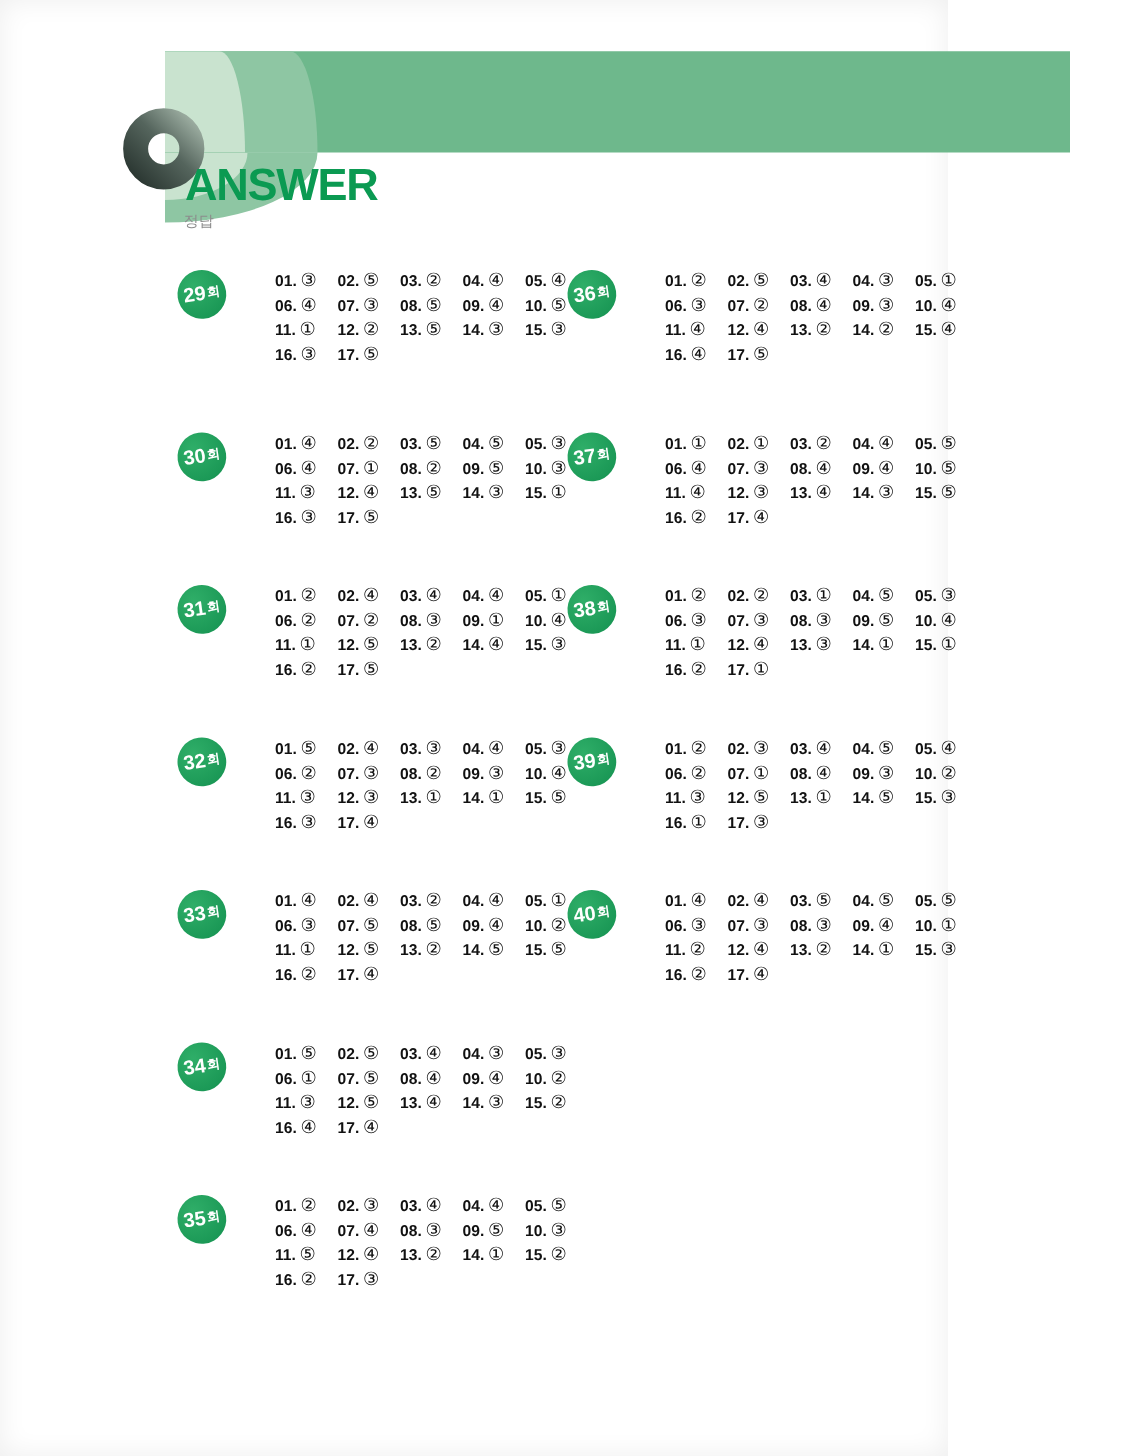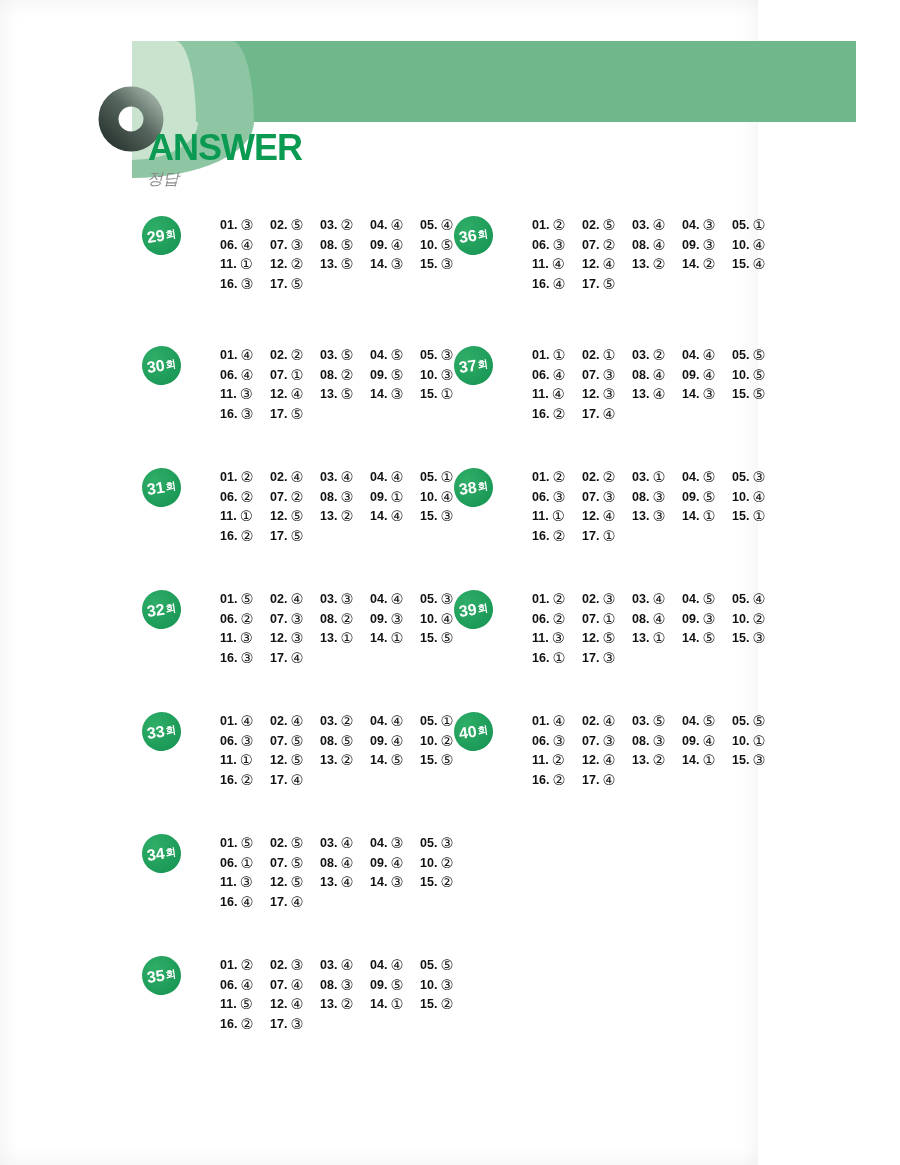--- a/index.html
+++ b/index.html
@@ -62,23 +62,22 @@
     position: absolute;
     left: 148px; top: 127px;
     font-size: 36px;
     font-weight: bold;
     letter-spacing: -1px;
     color: #0b9a52;
   }
   .subtitle {
     position: absolute;
     left: 147px; top: 169px;
-    font-size: 16px;
+    font-size: 12px;
     color: #8c8c8c;
-    font-style: italic;
   }
 
   
   .col { position: absolute; top: 215px; }
   .col-left  { left: 142px; }
   .col-right { left: 454px; }
 
   .block { position: relative; height: 79px; margin-bottom: 43px; }
   .block:first-child { margin-bottom: 51px; }
 

